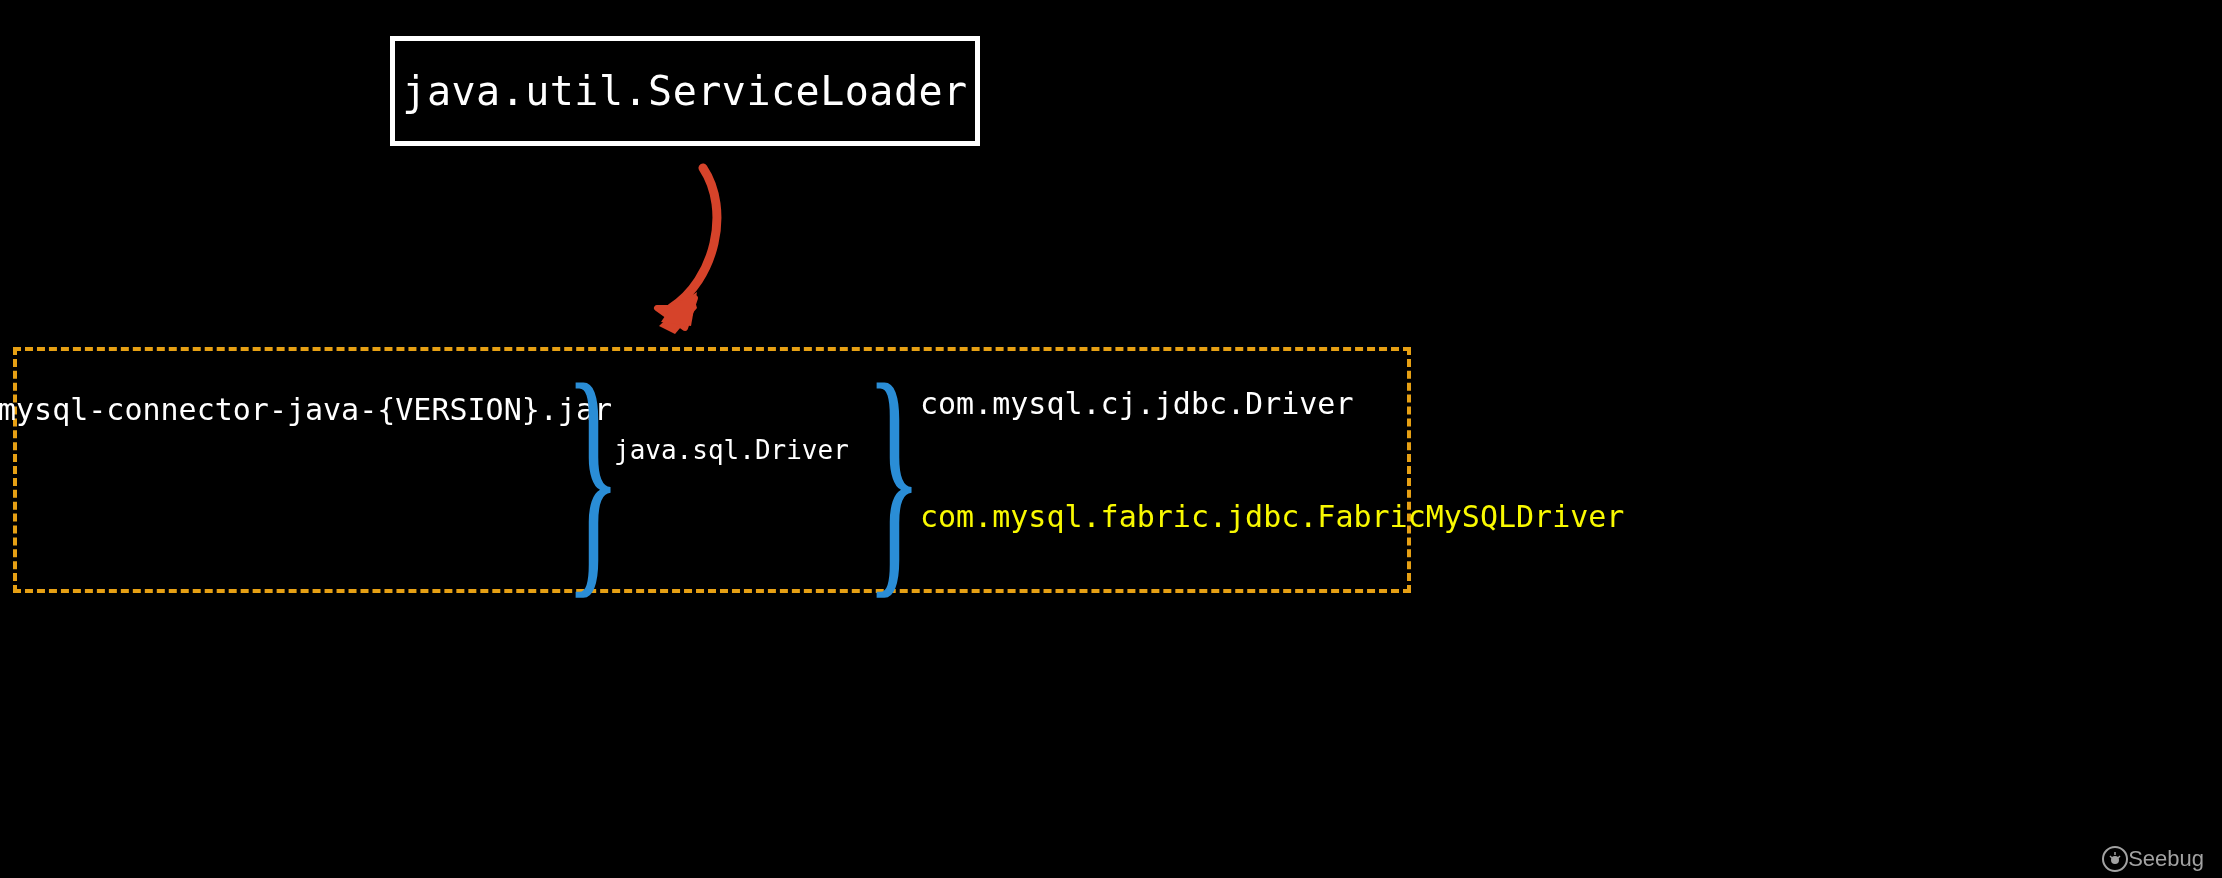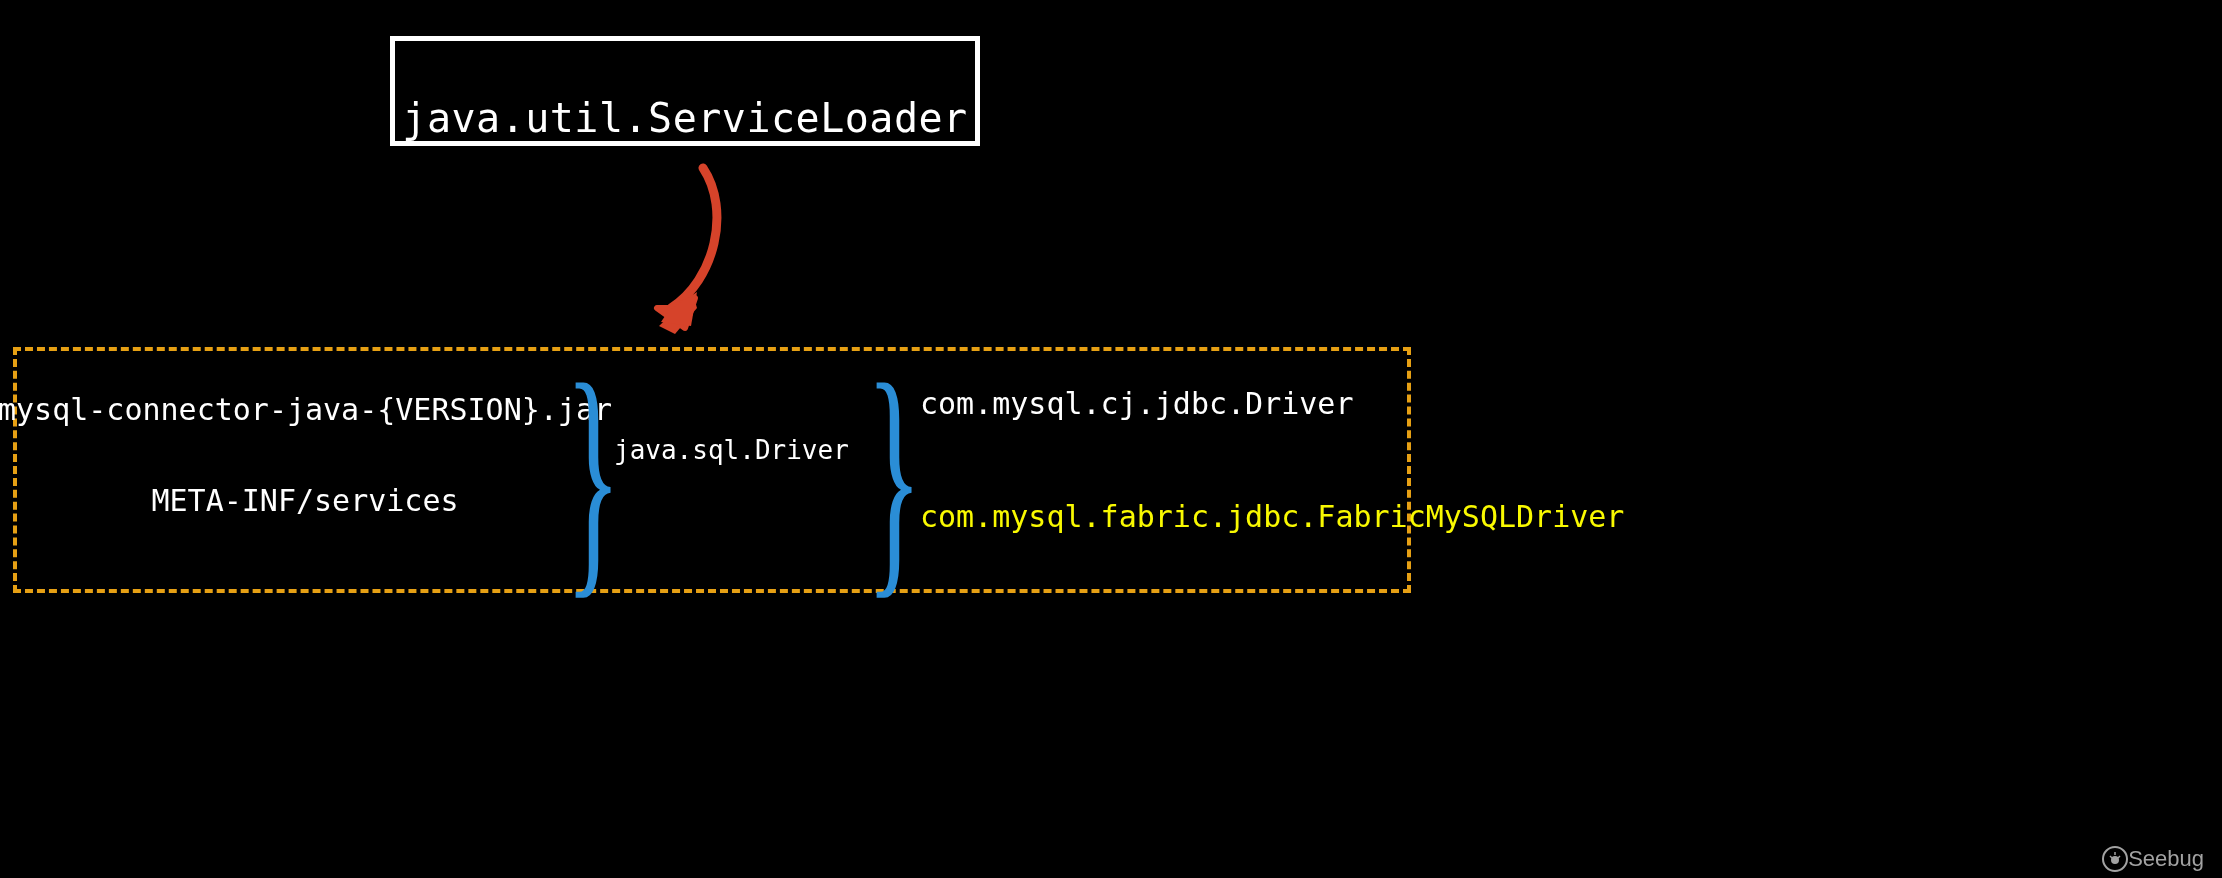--- a/index.html
+++ b/index.html
@@ -12,21 +12,21 @@
     overflow: hidden;
   }
   .top-box {
     position: absolute;
     left: 390px;
     top: 36px;
     width: 590px;
     height: 110px;
     border: 5px solid #fff;
     display: flex;
-    align-items: flex-end;
+    align-items: center;
     justify-content: center;
   }
   .top-box-text {
     color: #fff;
     font-size: 40px;
     letter-spacing: 0.5px;
   }
   .arrow-wrap {
     position: absolute;
     left: 563px;
@@ -137,21 +137,20 @@
     <path d="M 100 174 L 136 140 L 128 176 L 92 160 Z" fill="none"></path>
 
     <path d="M 106 160 l 28 -18 l -6 34 l -30 -4 z" fill="#d6432a"></path>
   </svg>
 </div>
 
 <div class="dashed-container"></div>
 
 <div class="col-left">
   <span class="txt">mysql-connector-java-{VERSION}.jar</span>
-  <span class="txt">META-INF/services</span>
 </div>
 
 <div class="brace brace1">}</div>
 
 <div class="col-mid">java.sql.Driver</div>
 
 <div class="brace brace2">}</div>
 
 <div class="col-right">
   <span class="txt">com.mysql.cj.jdbc.Driver</span>

